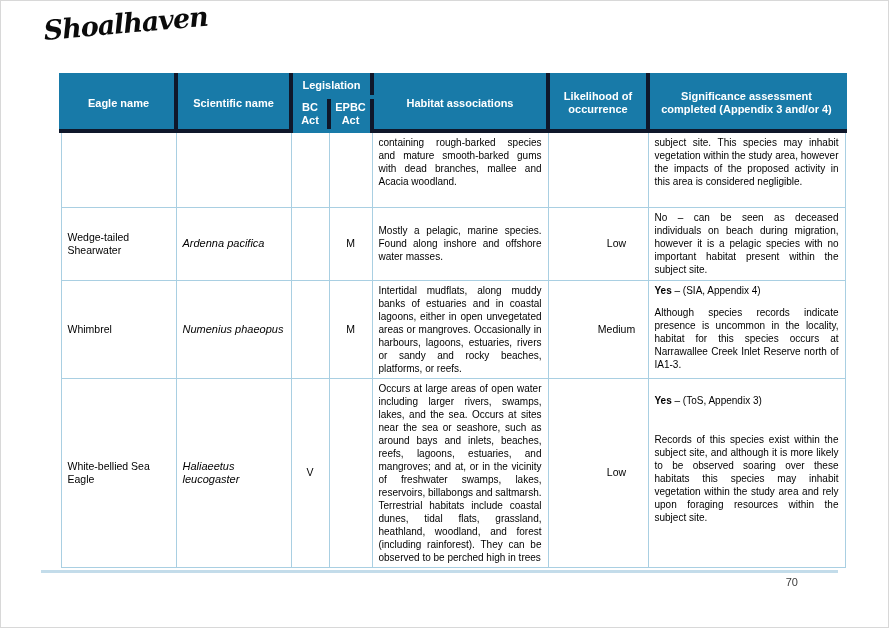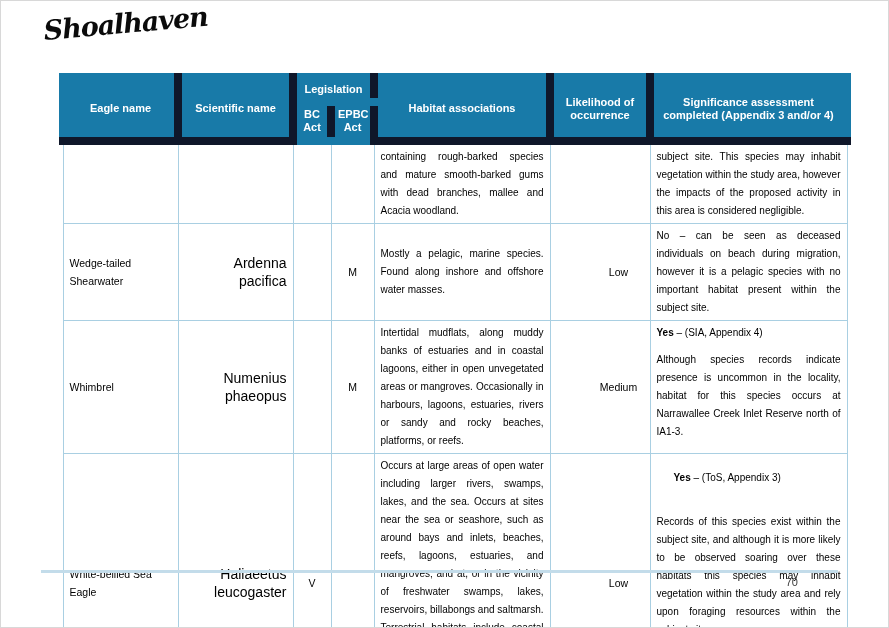--- a/index.html
+++ b/index.html
@@ -31,53 +31,53 @@
   }
 
   
   .tbl-wrap {position: absolute; left: 58px; top: 72px;}
   table {border-collapse: collapse; table-layout: fixed; width: 784px;}
 
   thead th {
     background: #187aa8; color: #fff;
     font-size: 11px; font-weight: bold; line-height: 1.2;
     text-align: center; vertical-align: middle;
-    border: 8px solid #0f172a; padding: 2px 3px;
+    border: 4px solid #0f172a; padding: 2px 3px;
   }
   thead tr.h-top {height: 22px;}
   thead tr.h-bot {height: 34px;}
   thead th.edge-l {border-left-color: #187aa8;}
   thead th.edge-r {border-right-color: #187aa8;}
   thead tr.h-top th {border-top-color: #187aa8;}
   thead th.h-span {border-bottom-color: #187aa8;}
   thead tr.h-bot th {border-bottom-color: #187aa8;}
 
   tbody td {
     border: 1px solid #a9cfe2;
-    font-size: 10px; line-height: 18px;
+    font-size: 10px; line-height: 13px;
     vertical-align: middle;
     padding: 3px 6px;
     background: #fff;
   }
   tbody tr.r0 {height: 76px;}
   tbody tr.r1 {height: 73px;}
   tbody tr.r2 {height: 91px;}
   tbody tr.r3 {height: 177px;}
 
   td.c-name {text-align: left; font-size: 10.5px;}
-  td.c-sci  {text-align: right; font-size: 14px;}
+  td.c-sci  {text-align: left; font-style: italic; font-size: 11px;}
   td.c-act  {text-align: center; font-size: 10.5px;}
   td.c-like {text-align: center; font-size: 10.5px; padding-left: 43px;}
   td.c-hab, td.c-sig {vertical-align: top; text-align: justify; text-justify: inter-word;}
   td.c-hab.v-mid {vertical-align: middle;}
 
   td p {margin: 0;}
   p.sig-lead strong {font-weight: bold;}
   p.sig-body {margin-top: 9px;}
-  tr.r3 p.sig-lead {margin-top: 12px; margin-left: 17px;}
+  tr.r3 p.sig-lead {margin-top: 12px;}
   tr.r3 p.sig-body {margin-top: 26px;}
 
   
   .footer-rule {
     position: absolute; left: 40px; top: 569px;
     width: 797px; height: 3px; background: #c3dcea;
   }
   .page-number {
     position: absolute; top: 575px; left: 697px; width: 100px;
     text-align: right; font-size: 11px; color: #3c3c3c;

